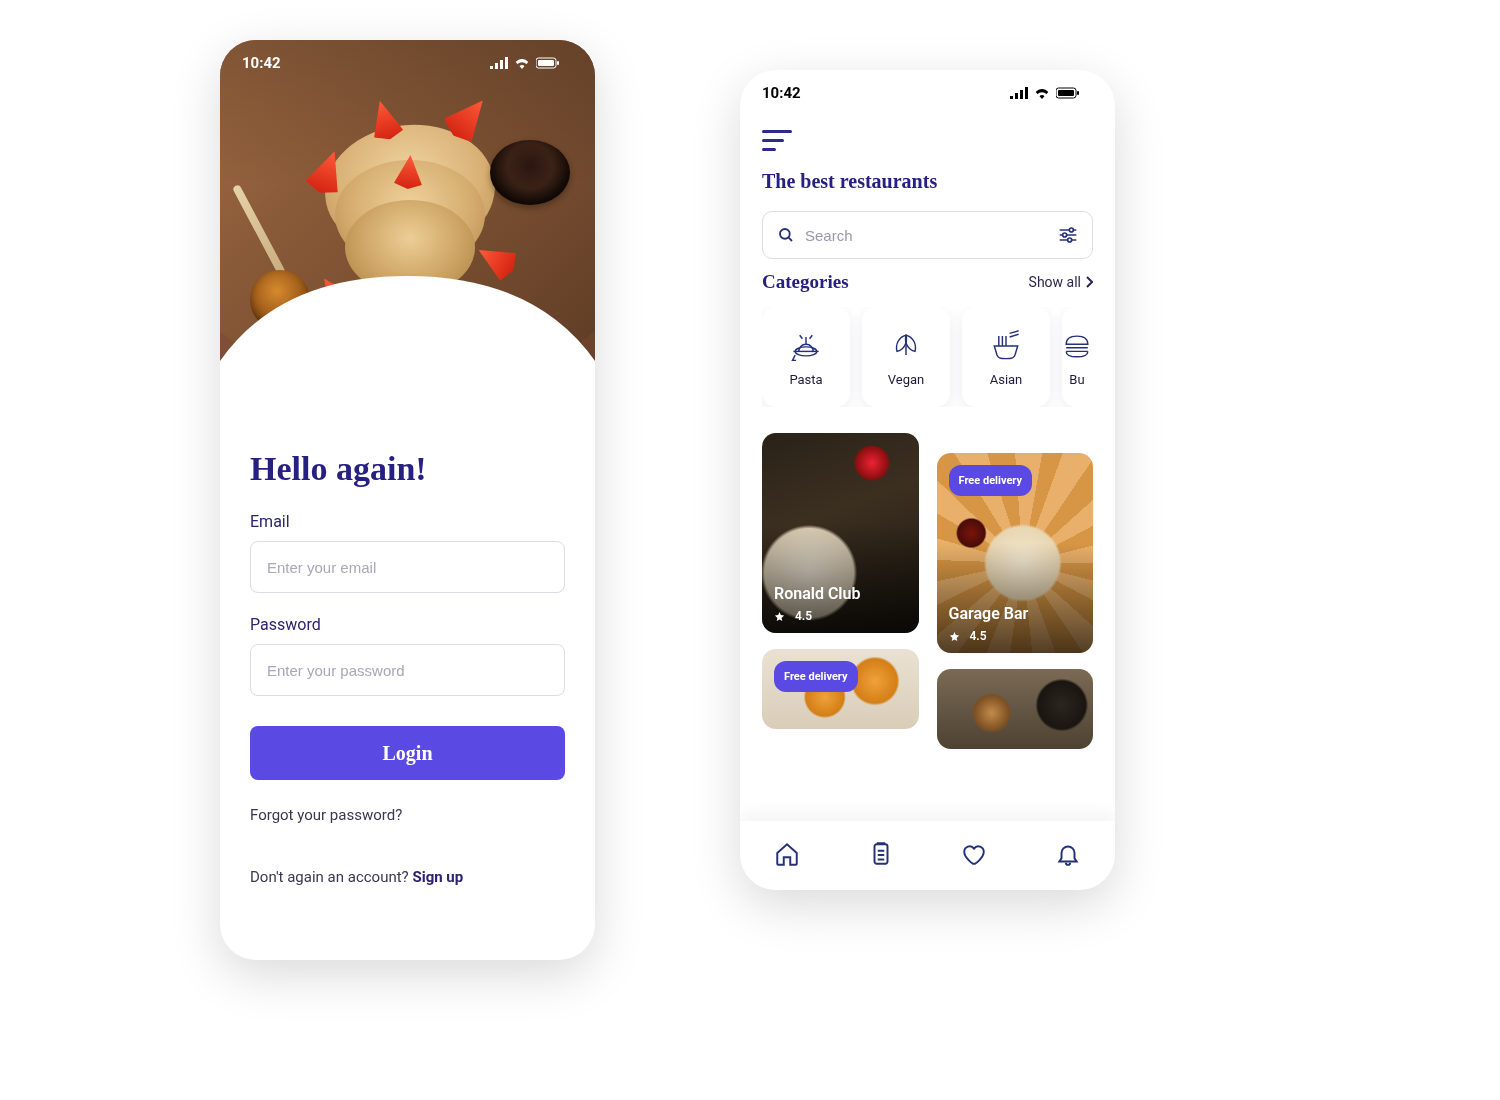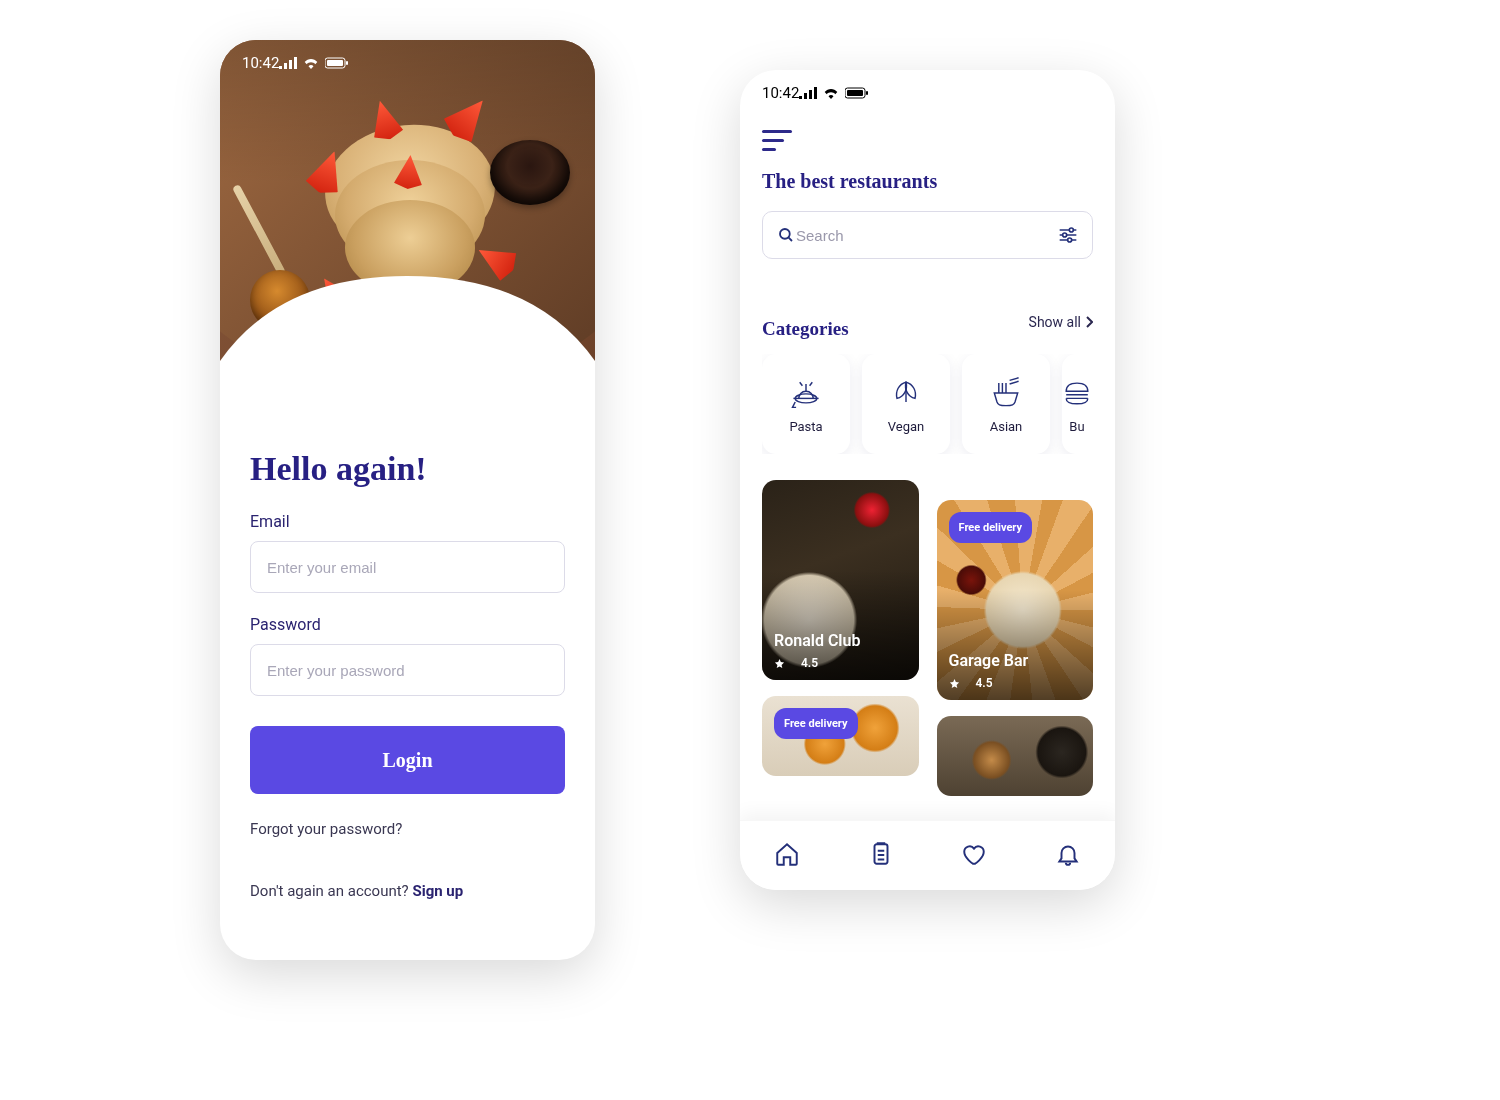--- a/index.html
+++ b/index.html
@@ -18,23 +18,23 @@
     box-shadow: 0 15px 50px rgba(0,0,0,0.15);
     overflow: hidden;
   }
   .phone.login { left: 220px; top: 40px; height: 920px; }
   .phone.home  { left: 740px; top: 70px; height: 820px; }
 
   
   .statusbar {
     position: absolute;
     top: 14px; left: 0; right: 13px;
-    display: flex; 
+    display: flex; justify-content: space-between;
     padding: 0 22px;
-    font-size: 15px; font-weight: 400;
+    font-size: 15px; font-weight: 700;
     z-index: 10;
   }
   .statusbar.light { color: #fff; }
   .statusbar.dark  { color: #000; }
   .status-icons { display:flex; gap:6px; align-items:center;}
   .status-icons svg { display:block; }
 
   
   .hero {
     width: 100%; height: 360px; position: relative;
@@ -95,21 +95,21 @@
   }
   .field-label{
     color:#2a2370; font-size:16px; margin-bottom:10px;
   }
   .text-input{
     width:100%; height:52px; border:1px solid #dcdbe8; border-radius:8px;
     padding:0 16px; font-size:15px; color:#333; margin-bottom:22px;
   }
   .text-input::placeholder{ color:#a9a7b8; }
   .btn-primary{
-    width:100%; height:68px; border:none; border-radius:8px;
+    width:100%; height:54px; border:none; border-radius:8px;
     background:#5a49e3; color:#fff; font-family:Georgia,serif; font-weight:700;
     font-size:20px; cursor:pointer; margin-top:8px;
   }
   .muted-link{ color:#3a3752; font-size:15px; margin-top:26px; display:block;}
   .signup-row{ margin-top:44px; font-size:15px; color:#3a3752;}
   .signup-row .bold{ font-weight:700; color:#2a2370; cursor:pointer;}
 
   
   .home-body{ padding: 54px 22px 0 22px; height:100%; position:relative;}
   .hamburger{ width:34px; height:22px; position:relative; cursor:pointer; margin-bottom:18px; margin-top:6px;}
@@ -117,27 +117,27 @@
   .hamburger span:nth-child(1){top:0; width:30px;}
   .hamburger span:nth-child(2){top:9px; width:22px;}
   .hamburger span:nth-child(3){top:18px; width:14px;}
 
   .page-title{
     font-family: Georgia, serif; font-weight:700; font-size:20px; color:#272083;
     margin-bottom:18px;
   }
   .search-wrap{
     height:48px; border:1px solid #dcdbe8; border-radius:10px;
-    display:flex; align-items:center; padding:0 14px; gap:1px; margin-bottom:45px;
+    display:flex; align-items:center; padding:0 14px; gap:10px; margin-bottom:12px;
   }
   .search-wrap input{ flex:1; border:none; outline:none; font-size:15px; color:#333;}
   .search-wrap input::placeholder{color:#9a98ab;}
 
   .section-row{ display:flex; justify-content:space-between; align-items:center; margin-bottom:14px;}
-  .section-title{ font-family:Georgia,serif; font-weight:700; font-size:19px; color:#272083;margin-top:14px;}
+  .section-title{ font-family:Georgia,serif; font-weight:700; font-size:19px; color:#272083;}
   .showall{ font-size:14px; color:#2b2850; display:flex; align-items:center; gap:4px; cursor:pointer;}
 
   .cat-row{ display:flex; gap:12px; overflow:hidden; margin-bottom:26px;}
   .cat-card{
     flex:0 0 88px; height:100px; border-radius:14px; background:#fff;
     box-shadow:0 4px 14px rgba(30,28,90,0.08);
     display:flex; flex-direction:column; align-items:center; justify-content:center; gap:8px;
     cursor:pointer;
   }
   .cat-card:last-child{ flex:0 0 50px; border-top-right-radius:0;border-bottom-right-radius:0;}
@@ -145,21 +145,21 @@
   .cat-icon{ width:36px; height:36px; color:#24307a;}
 
   .rest-grid{ display:grid; grid-template-columns:1fr 1fr; gap:16px 18px;}
   .rest-card{
     position:relative; height:200px; border-radius:14px; overflow:hidden; cursor:pointer;
     background:#333;
   }
   .rest-card.sm{height:80px;}
   .rest-card .shade{position:absolute; inset:0; background:linear-gradient(180deg, rgba(0,0,0,0) 45%, rgba(0,0,0,0.65) 100%);}
   .rest-name{position:absolute; left:12px; bottom:30px; color:#fff; font-weight:600; font-size:16px;}
-  .rest-rating{position:absolute; left:12px; bottom:10px; color:#fff; font-size:12px; font-weight:600; display:flex; align-items:center; gap:16px;}
+  .rest-rating{position:absolute; left:12px; bottom:10px; color:#fff; font-size:12px; font-weight:600; display:flex; align-items:center; gap:10px;}
   .badge{
     position:absolute; top:12px; left:12px; background:#5a49e3; color:#fff;
     font-size:11px; font-weight:700; padding:9px 10px; border-radius:12px;
   }
   .rc1{ background:
     radial-gradient(circle at 70% 15%, #e23, #8a0f0f 8%, transparent 9%),
     radial-gradient(circle at 30% 70%, #efe6d6, #d9ccb3 25%, transparent 27%),
     linear-gradient(160deg,#2a2218,#3b2f20 40%,#1d170f); padding-left: 7px;}
   .rc2{ top: 20px; position: relative; background:
     radial-gradient(circle at 55% 55%, #f5ead2, #e8d6b2 26%, transparent 28%),

